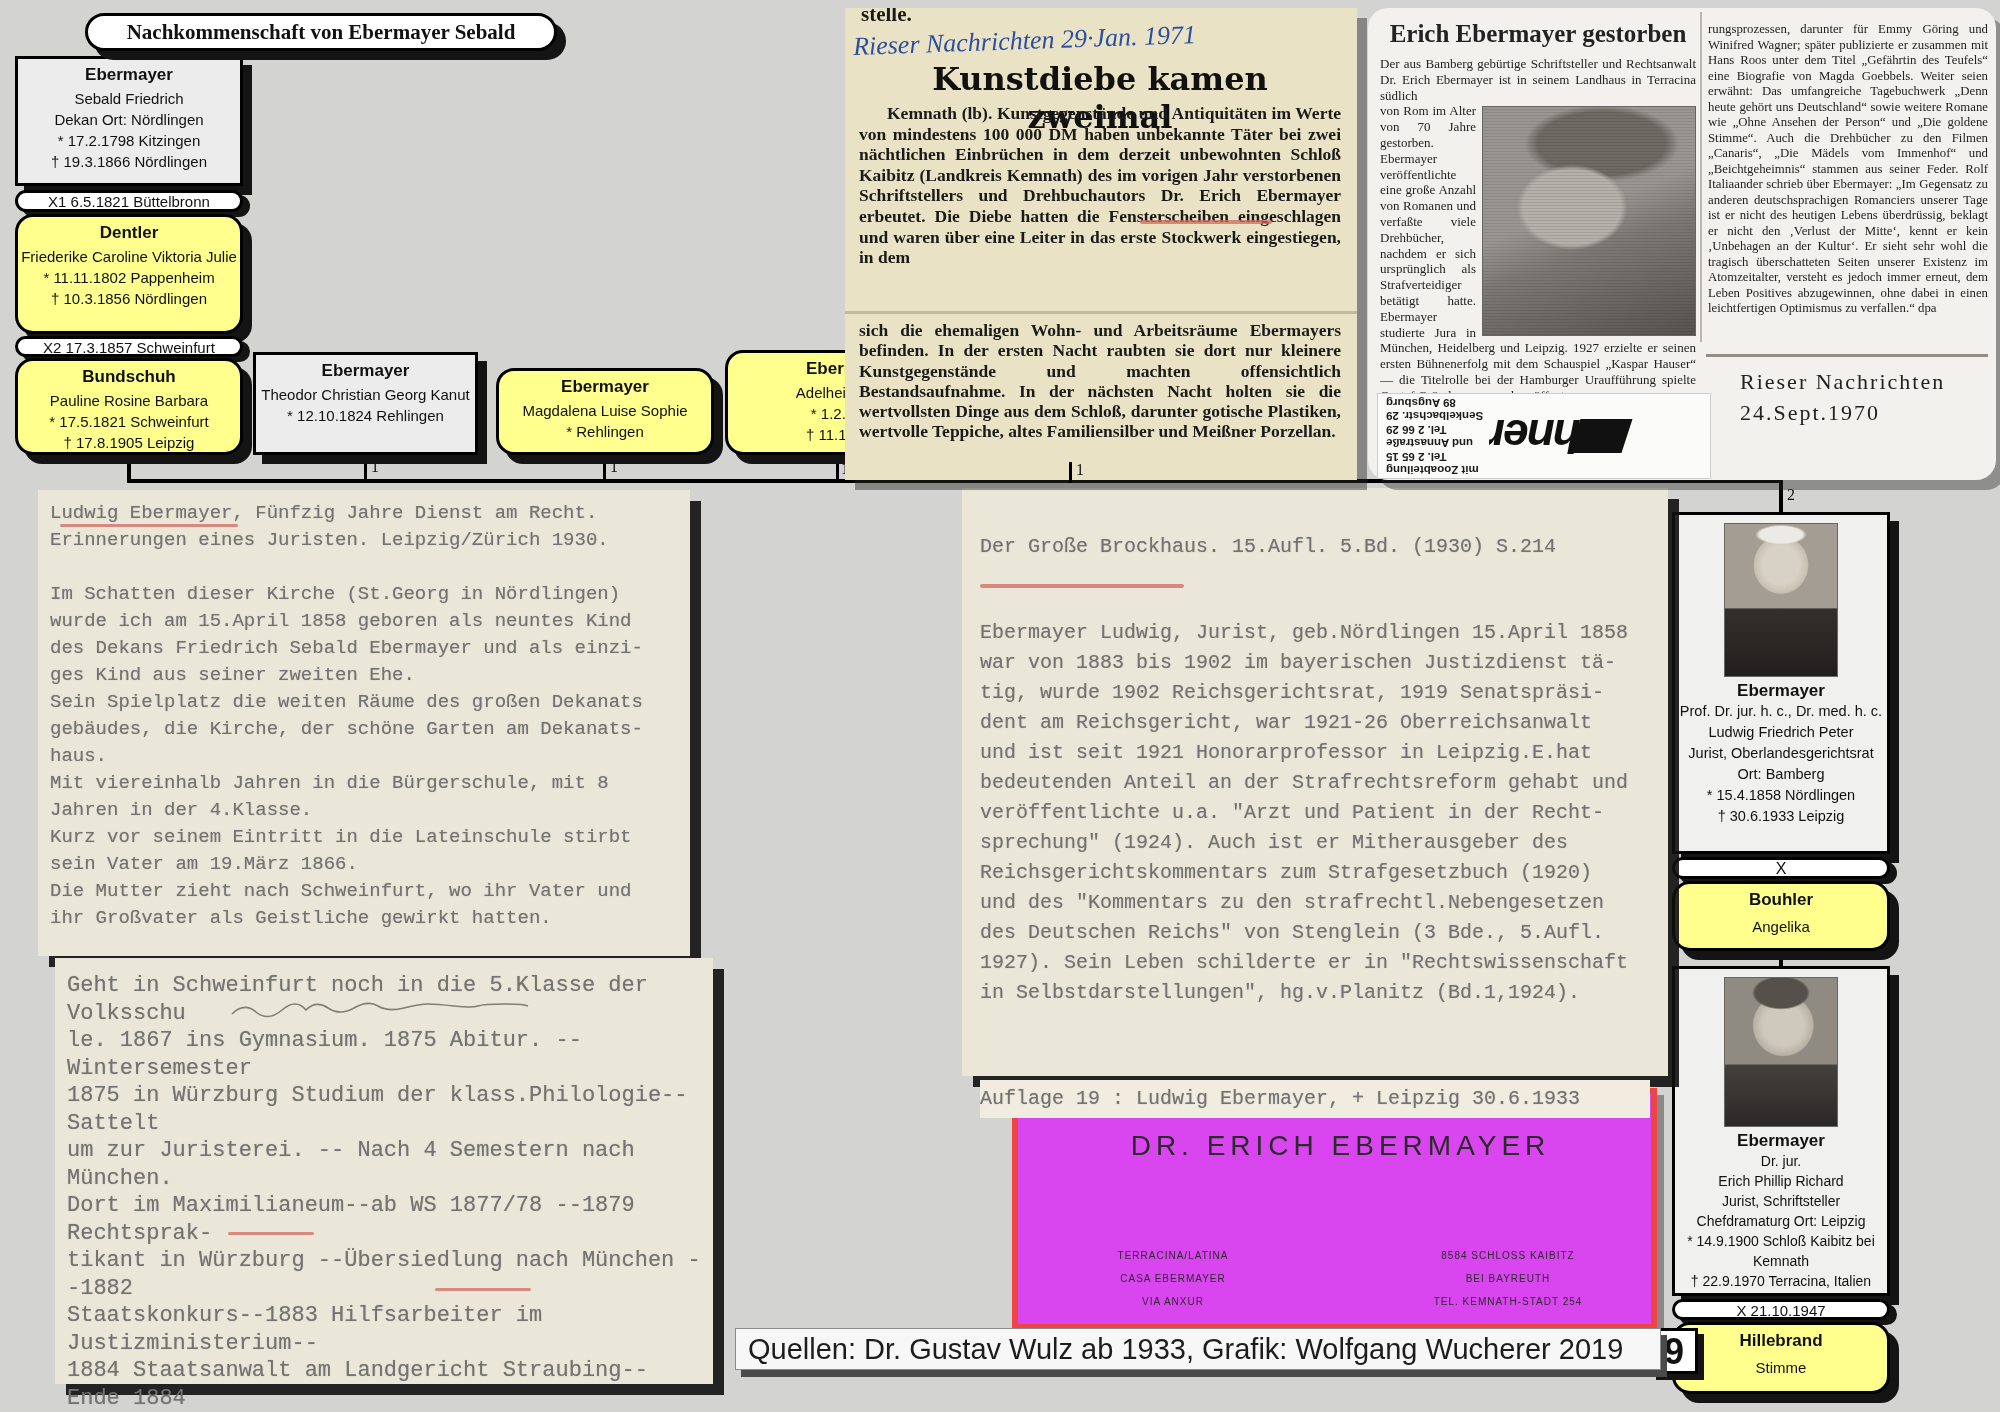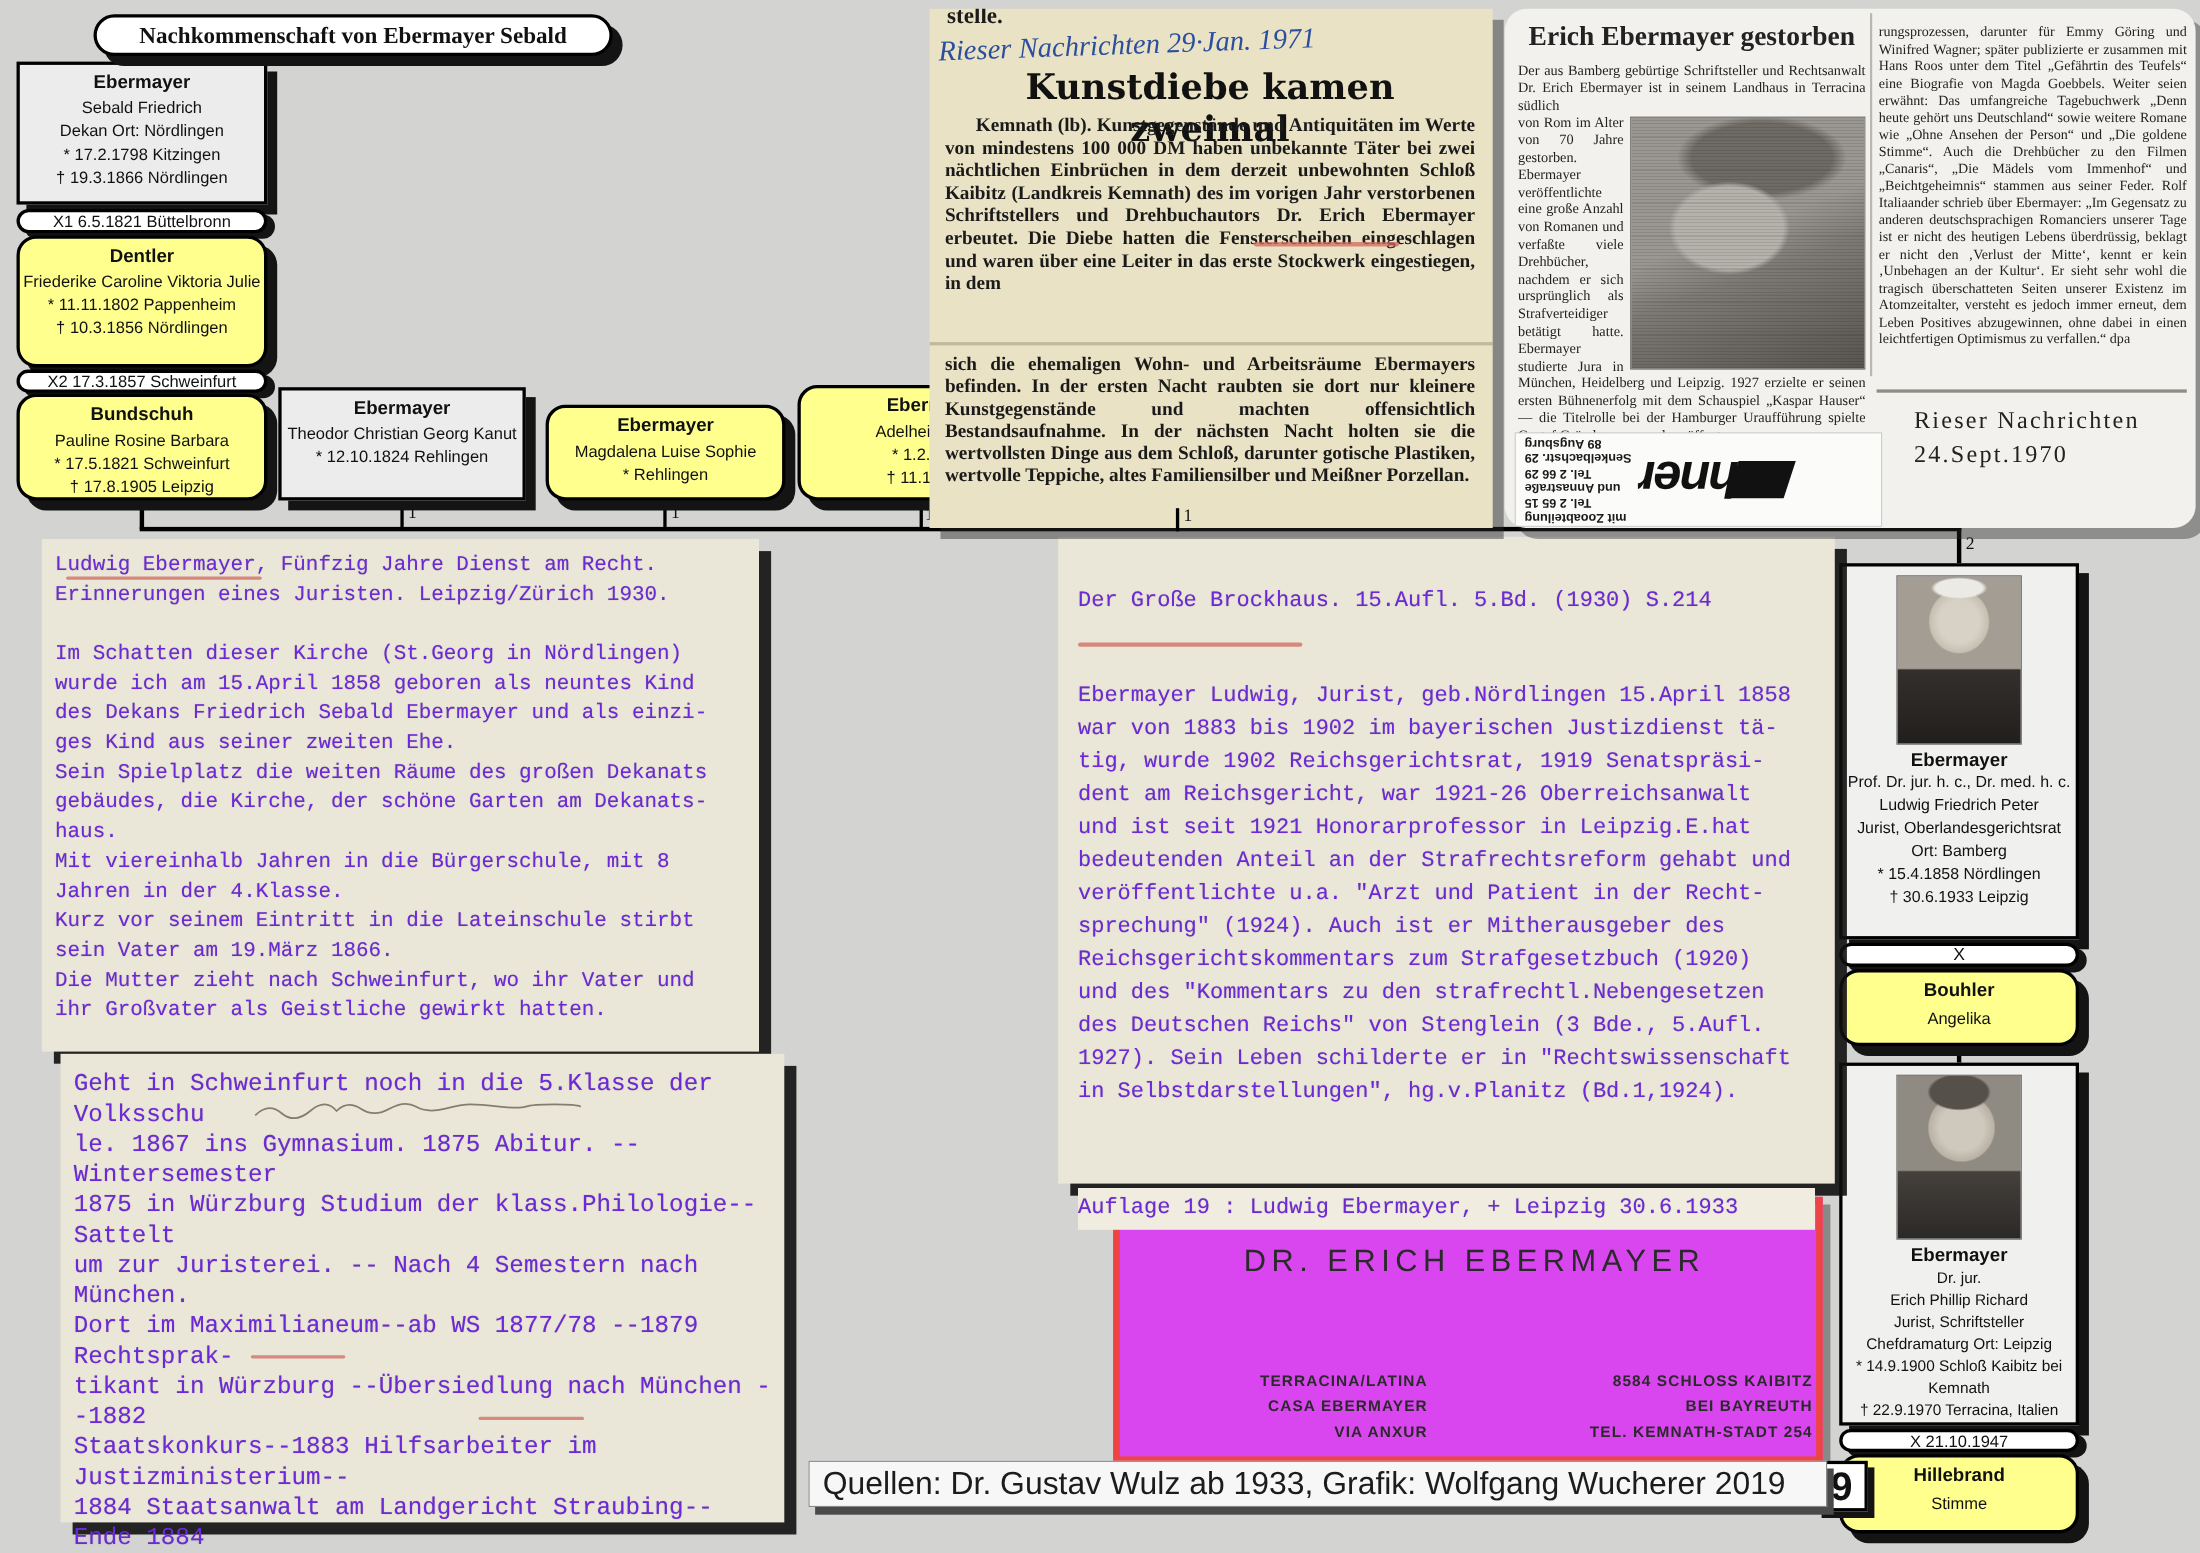--- a/index.html
+++ b/index.html
@@ -42,28 +42,28 @@
   
   .newsprint{background:#eae2c4;box-shadow:10px 10px 0 rgba(40,40,40,0.45);box-sizing:border-box;}
   .news-head{font-family:"DejaVu Serif","Liberation Serif",serif;font-weight:bold;text-align:center;}
   .news-body{font-family:"Liberation Serif",serif;font-weight:bold;text-align:justify;color:#1a1a1a;}
   .handwriting{font-family:"Liberation Serif",serif;font-style:italic;color:#2b4f9e;}
   .obit-paper{background:#f2f1ed;box-shadow:10px 10px 0 rgba(40,40,40,0.40);box-sizing:border-box;border-radius:20px;}
   .obit-body{font-family:"Liberation Serif",serif;text-align:justify;color:#222;}
 
   
   .typed{background:#ebe7d8;box-shadow:11px 11px 0 rgba(15,15,15,0.9);box-sizing:border-box;
-         font-family:"Liberation Mono","DejaVu Sans Mono",monospace;color:#6d28d9;
+         font-family:"Liberation Mono","DejaVu Sans Mono",monospace;color:#737373;
          white-space:pre-line;text-shadow:0 0 1px rgba(40,40,40,0.35);}
 
   .mark-red{background:#cf6a5e;opacity:0.75;border-radius:2px;}
   .biz-card{background:#d946ef;border:6px solid #ef4444;box-shadow:7px 7px 0 rgba(0,0,0,0.35);box-sizing:border-box;}
   .biz-name{font-size:28px;letter-spacing:5px;color:#2a2a2a;text-align:center;}
-  .biz-addr{font-size:14px;font-weight:bold;letter-spacing:1px;line-height:23px;color:#2a2a2a;
-            white-space:pre-line;text-align:right;}
+  .biz-addr{font-size:10px;font-weight:normal;letter-spacing:1px;line-height:23px;color:#2a2a2a;
+            white-space:pre-line;text-align:center;}
   .caption-bar{background:#f7f7f7;border:1px solid #8a8a8a;box-shadow:6px 7px 0 #4a4a4a;
             box-sizing:border-box;font-size:29px;color:#1c1c1c;line-height:40px;padding-left:12px;}
   .sheet-label{background:#fff;border:3px solid #000;box-shadow:6px 6px 0 #141414;box-sizing:border-box;
             font-size:36px;font-weight:bold;text-align:center;line-height:42px;}
   .ad-frag{background:#fbfbf9;transform:rotate(180deg);display:flex;align-items:center;
             box-shadow:0 0 0 1px #ccc;}
   .ad-lines{font-size:11.5px;font-weight:bold;line-height:13.5px;white-space:pre-line;text-align:right;
             color:#1a1a1a;flex:0 0 auto;margin-left:6px;}
   .ad-logo{flex:1;display:flex;align-items:center;justify-content:flex-end;overflow:hidden;}
   .ad-logo-text{font-size:46px;font-weight:bold;font-style:italic;color:#111;letter-spacing:-2px;}

